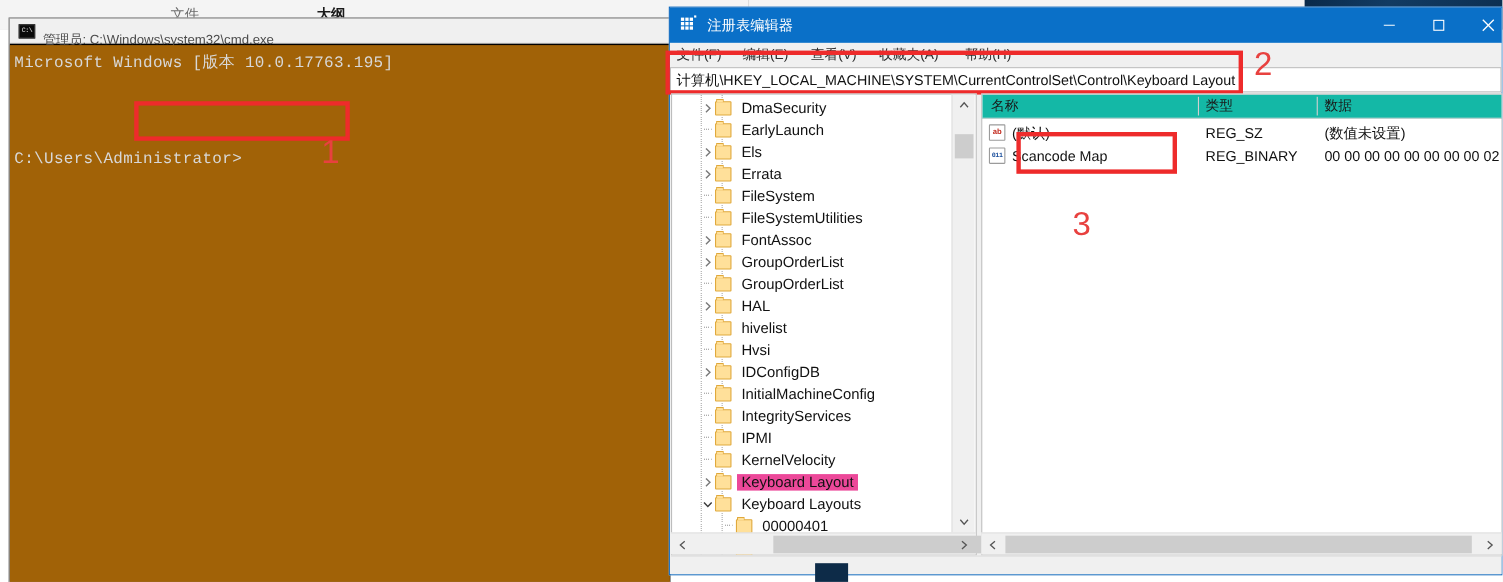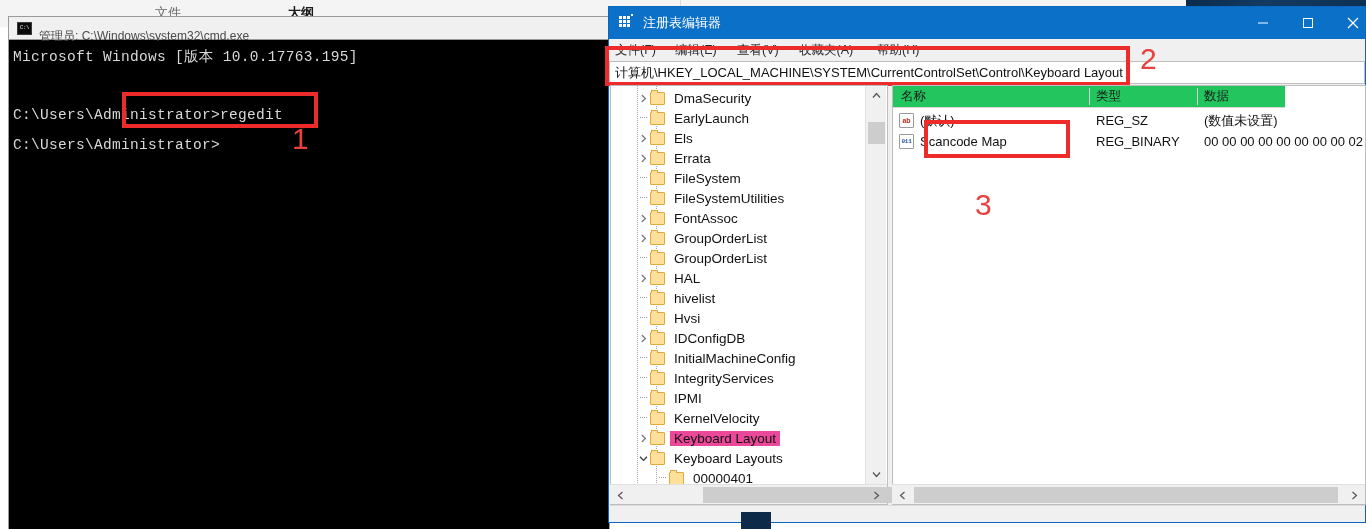--- a/index.html
+++ b/index.html
@@ -24,21 +24,21 @@
 
   
   #cmd-window{left:8px;top:16px;width:602px;height:513px;background:#000000;
      border:1px solid #9a9a9a;border-top:none;box-sizing:border-box;}
   #cmd-titlebar{left:8px;top:16px;width:602px;height:24px;background:#f0f0f0;
      border:1px solid #9a9a9a;box-sizing:border-box;display:flex;align-items:center;}
   #cmd-icon{width:15px;height:13px;margin-left:8px;background:#0b0b0b;border:1px solid #3a3a3a;
      box-sizing:border-box;display:flex;align-items:center;justify-content:center;}
   #cmd-icon span{color:#e8e8e8;font-size:6px;font-family:"Liberation Mono","DejaVu Sans Mono",monospace;line-height:1;letter-spacing:-0.5px;}
   #cmd-title-text{margin-left:7px;font-size:12px;color:#4a4a4a;margin-top:16px;}
-  #cmd-console{left:9px;top:41px;width:600px;height:488px;background:#000000;overflow:hidden;}
+  #cmd-console{left:9px;top:41px;width:600px;height:488px;background:#a16207;overflow:hidden;}
   .cline{position:absolute;left:4px;color:#d8d8d8;
      font-family:"Liberation Mono","DejaVu Sans Mono",monospace;font-size:14.5px;
      letter-spacing:0.3px;white-space:pre;}
 
   
   .redbox{position:absolute;border:4px solid #ee2b2b;box-sizing:border-box;background:transparent;}
   .rednum{position:absolute;color:#e8413f;font-size:30px;font-family:"Liberation Sans",sans-serif;font-weight:400;}
 
   
   #reg-window{left:608px;top:6px;width:758px;height:517px;background:#f0f0f0;
@@ -83,21 +83,21 @@
   #tree-vsb .arrow{position:absolute;left:0;width:21px;height:19px;display:flex;align-items:center;justify-content:center;}
   #tree-vsb-thumb{position:absolute;left:2px;top:36px;width:17px;height:22px;background:#cdcdcd;}
   
   #tree-hsb{left:610px;top:484px;width:277px;height:20px;background:#f0f0f0;border-top:1px solid #e0e0e0;box-sizing:border-box;}
   #tree-hsb-thumb{position:absolute;left:93px;top:2px;width:210px;height:16px;background:#cdcdcd;}
   .sbarrow{position:absolute;width:20px;height:20px;display:flex;align-items:center;justify-content:center;}
 
   
   #val-pane{left:892px;top:85px;width:474px;height:420px;background:#ffffff;
      border:1px solid #bdbdbd;box-sizing:border-box;overflow:hidden;}
-  #val-header{position:absolute;left:0;top:0;width:392px;height:21px;background:#22c55e;border-bottom:1px solid #d6d6d6;}
+  #val-header{position:absolute;left:0;top:0;width:473px;height:21px;background:#14b8a6;border-bottom:1px solid #d6d6d6;}
   .vhcell{position:absolute;top:0;height:21px;display:flex;align-items:center;font-size:12.5px;color:#1a1a1a;}
   .vhdiv{position:absolute;top:2px;width:1px;height:17px;background:#d0d0d0;}
   .vrow{position:absolute;left:0;width:473px;height:21px;}
   .vcell{position:absolute;top:0;height:21px;display:flex;align-items:center;font-size:13px;color:#111111;white-space:nowrap;}
   .vicon{width:15px;height:15px;margin-right:6px;background:#ffffff;border:1px solid #9b9b9b;
      box-sizing:border-box;display:flex;align-items:center;justify-content:center;border-radius:1px;}
   .vicon span{font-size:7px;line-height:1;font-family:"Liberation Sans",sans-serif;font-weight:bold;}
   .vicon.ab span{color:#c22a1e;}
   .vicon.bin{background:#ffffff;}
   .vicon.bin span{color:#1b4f9c;font-family:"Liberation Mono","DejaVu Sans Mono",monospace;font-size:6px;letter-spacing:-0.3px;}
@@ -123,21 +123,20 @@
 
 <div class="abs" id="cmd-window"></div>
 <div class="abs" id="cmd-titlebar">
   <div id="cmd-icon">
       <span>C:\</span>
     </div>
   <div id="cmd-title-text">管理员: C:\Windows\system32\cmd.exe</div>
 </div>
 <div class="abs" id="cmd-console">
   <div class="cline" style="top:6px">Microsoft Windows [版本 10.0.17763.195]</div>
-  <div class="cline" style="top:66px">C:\Users\Administrator&gt;regedit</div>
   <div class="cline" style="top:96px">C:\Users\Administrator&gt;</div>
 </div>
 
 <div class="redbox" style="left:122px;top:92px;width:196px;height:36px;"></div>
 <div class="rednum" style="left:292px;top:122px;">1</div>
 
 <div class="abs" id="reg-window"></div>
 
 <div class="abs" id="reg-titlebar">
   <div id="reg-appicon">

